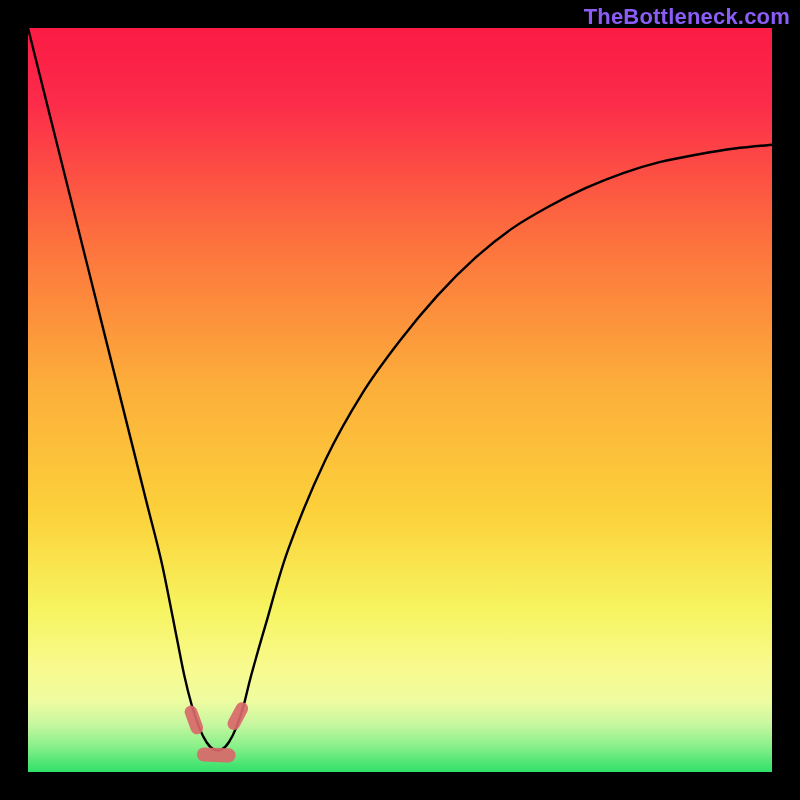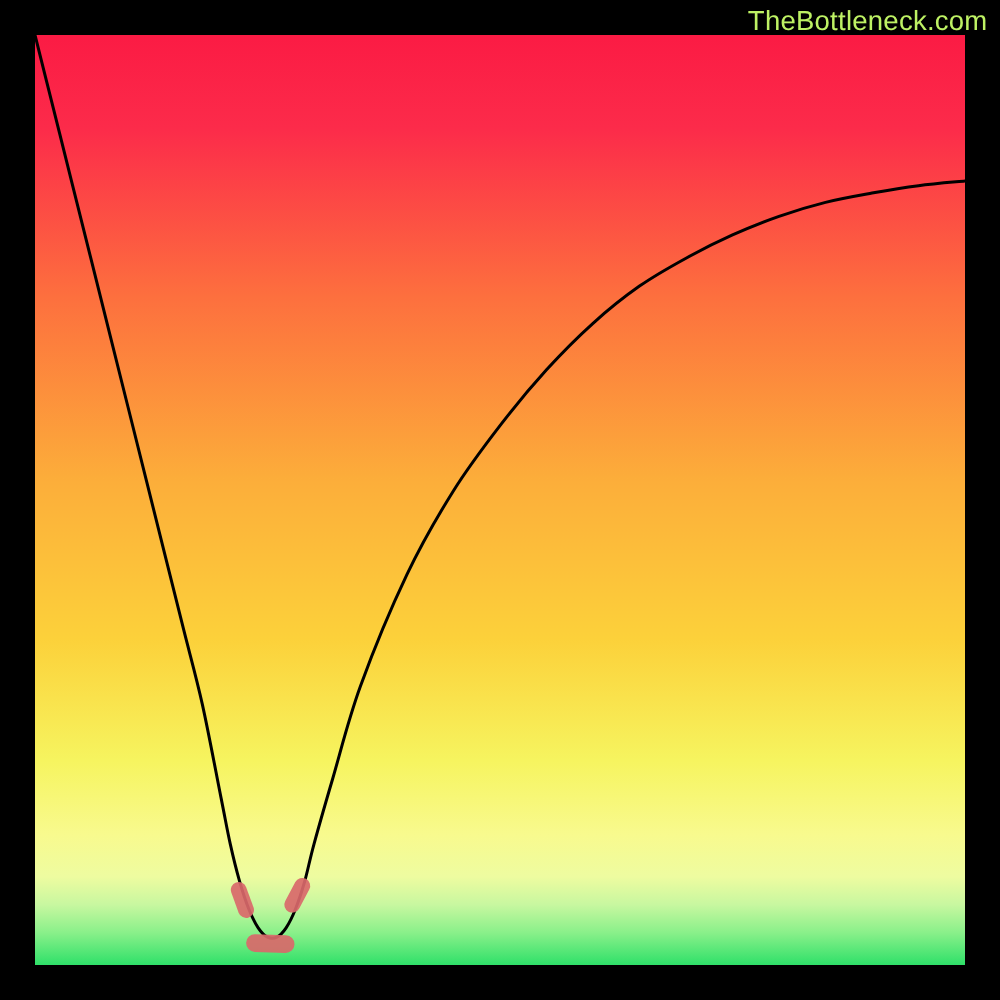--- a/index.html
+++ b/index.html
@@ -24,23 +24,23 @@
     left: 28px;
     top: 28px;
     width: 744px;
     height: 744px;
     overflow: hidden;
   }
   .watermark {
     position: absolute;
     top: 4px;
     right: 10px;
-    color: #bef264;
+    color: #8b5cf6;
     font-size: 22px;
-    font-weight: 400;
+    font-weight: 700;
     letter-spacing: 0.2px;
     user-select: none;
     margin-left: 36px;
   }
   svg {
     display: block;
   }
 </style>
 </head>
 <body>

